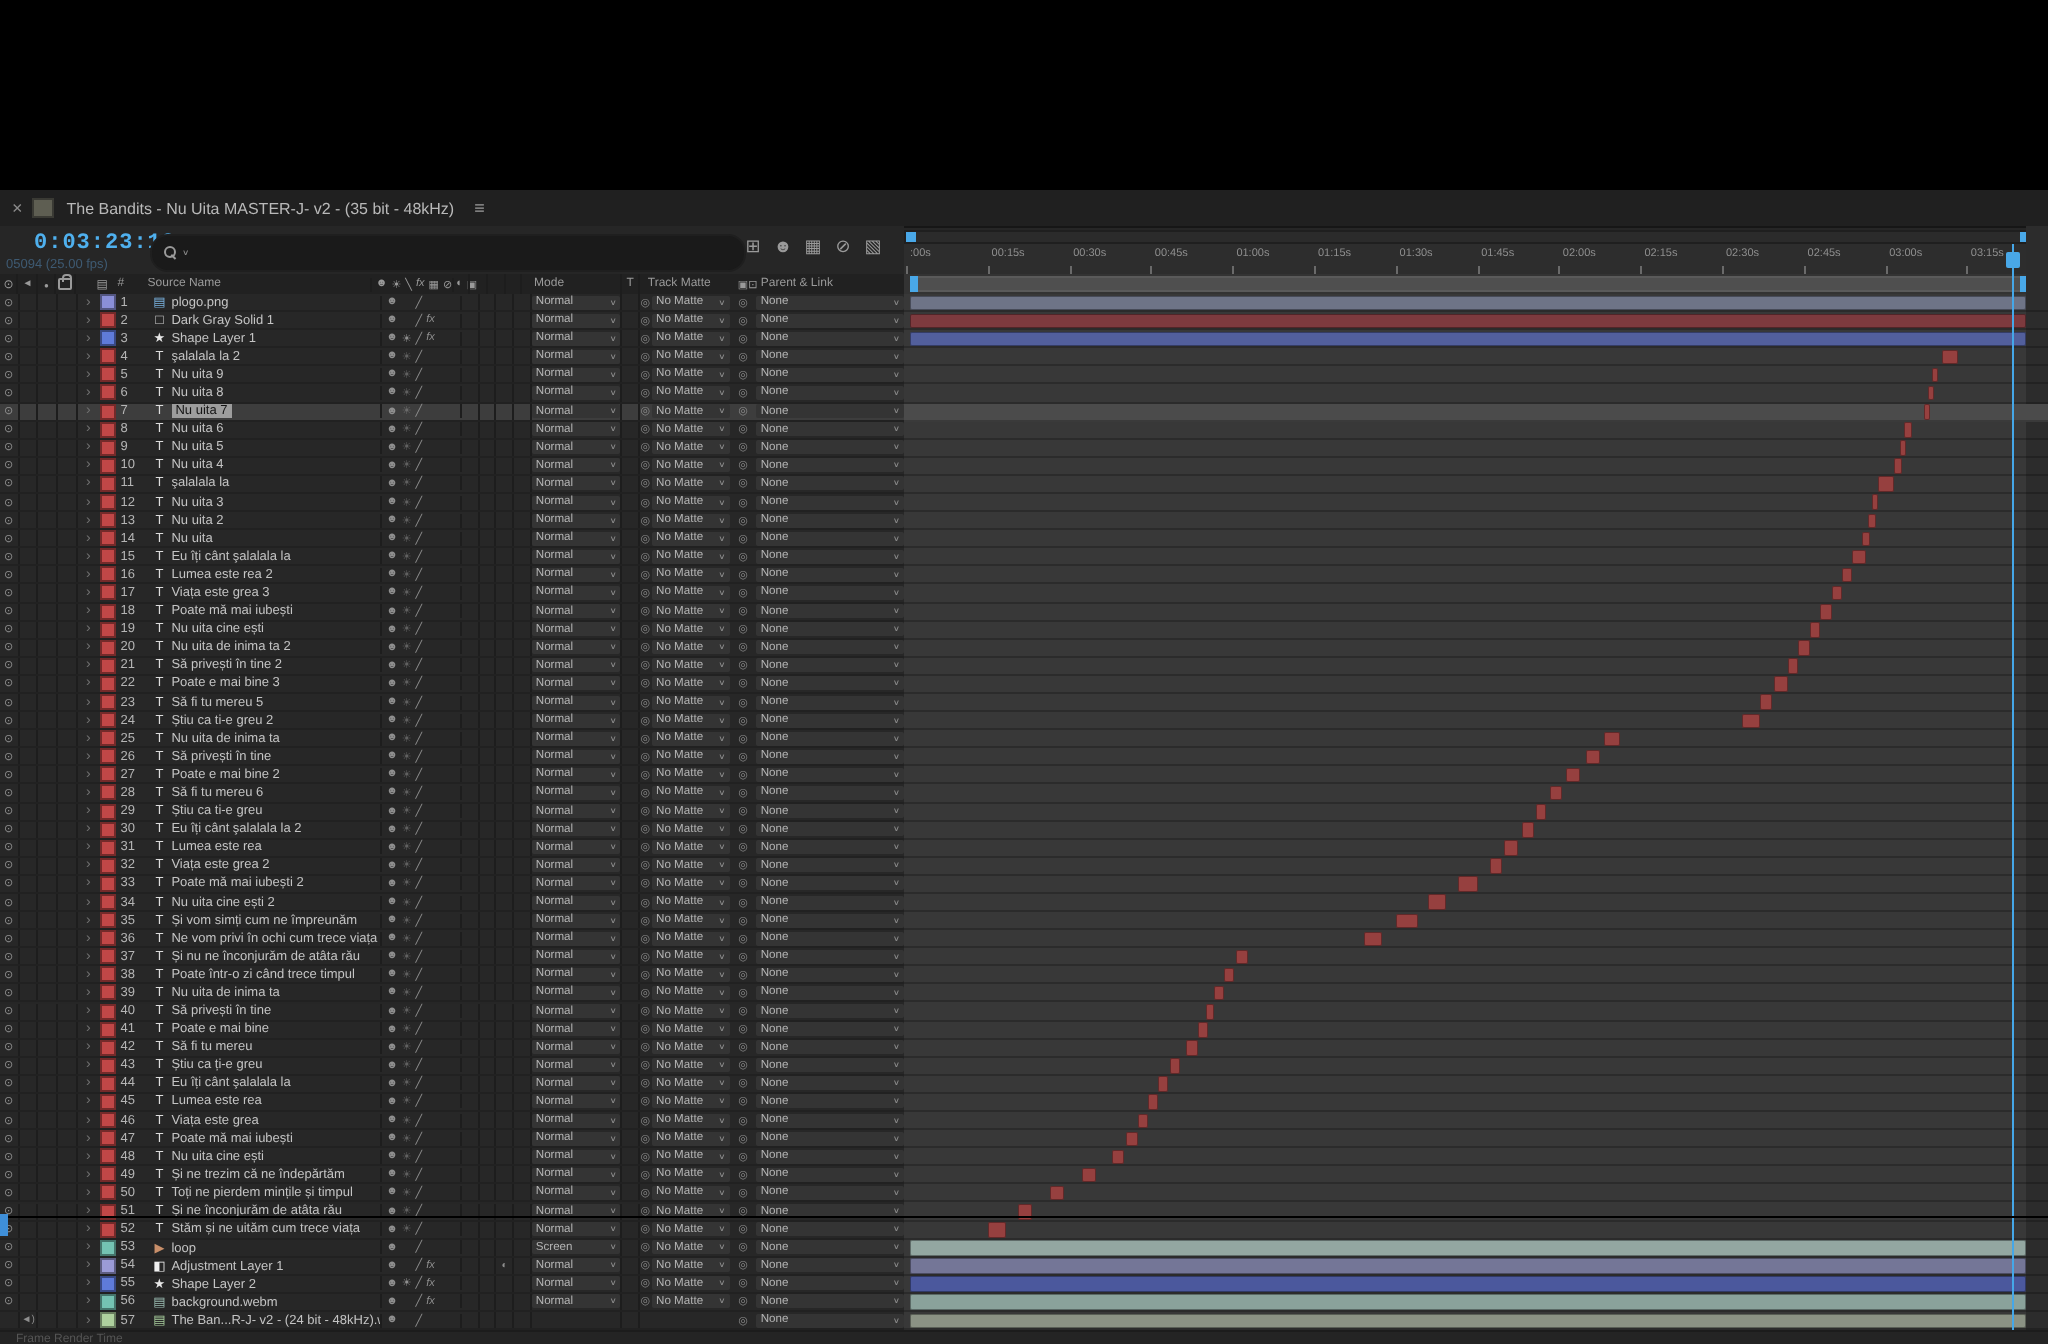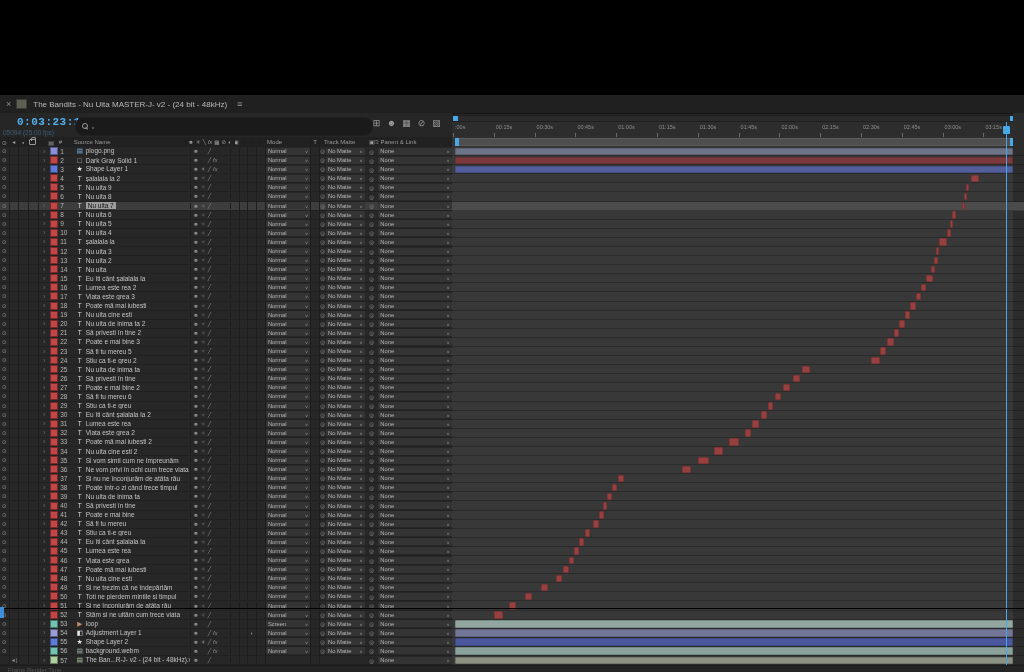--- a/index.html
+++ b/index.html
@@ -86,21 +86,21 @@
 </style>
 </head>
 <body>
 
 <div class="screen">
   <div class="panel">
 
     <div class="titlebar">
       <span class="close">×</span>
       <span class="paneltab-icon"></span>
-      <span>The Bandits - Nu Uita MASTER-J- v2 - (24 bit - 48kHz)</span>
+      <span>The Bandits - Nu Uita MASTER-J- v2 - (35 bit - 48kHz)</span>
       <span class="menu">≡</span>
     </div>
 
     <div class="toolbar">
       <div class="tc">0:03:23:19</div>
       <div class="tcsub">05094 (25.00 fps)</div>
       <div class="searchbox">
         <span class="mag"></span>
         <span class="chev">∨</span>
       </div>

